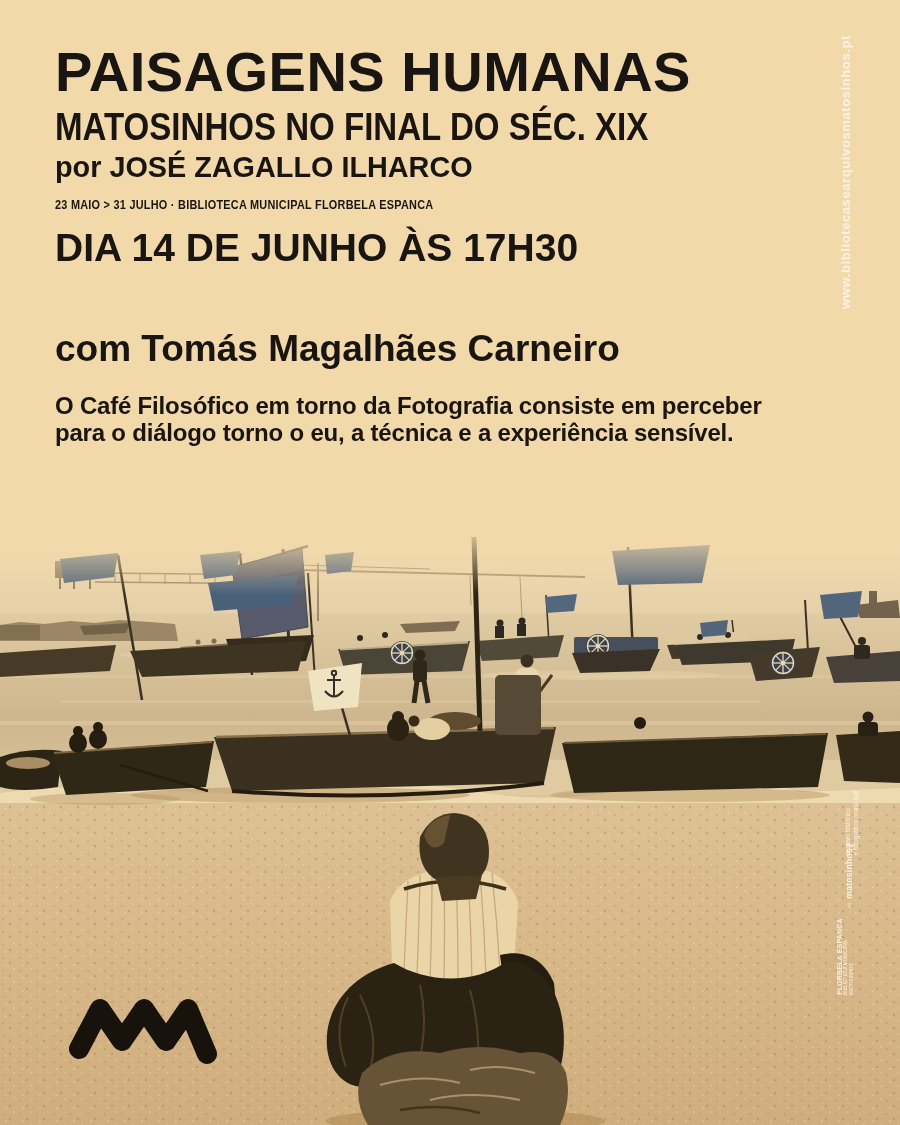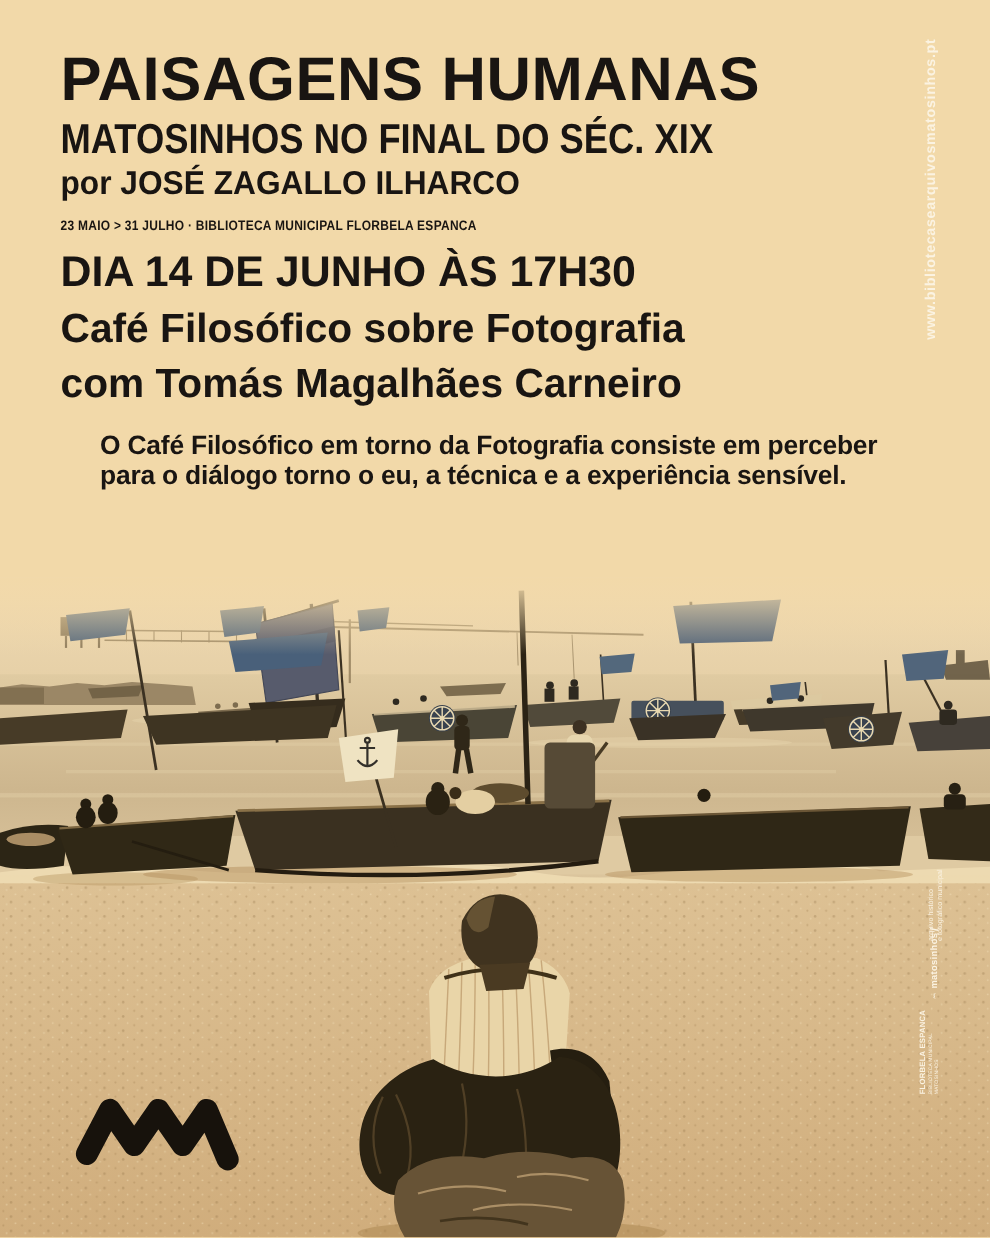--- a/index.html
+++ b/index.html
@@ -13,21 +13,21 @@
     position:absolute;left:55px;color:#191512;font-weight:bold;
     white-space:nowrap;transform-origin:left top;
   }
   .title{top:44px;font-size:56px;letter-spacing:.5px;line-height:1;text-align:center;}
   .subtitle{top:108px;font-size:38px;transform:scaleX(.87);line-height:1;}
   .byline{top:152px;font-size:30px;transform:scaleX(.96);line-height:1;}
   .dates{top:198px;font-size:12.5px;letter-spacing:.3px;transform:scaleX(.87);}
   .ev1{top:228px;font-size:39px;line-height:1;}
   .ev2{top:280px;font-size:37px;line-height:1;}
   .ev3{top:330px;font-size:37px;line-height:1;}
-  .para{top:392px;font-size:24px;line-height:27.4px;letter-spacing:-.2px;margin-left:36px;}
+  .para{top:392px;font-size:24px;line-height:27.4px;letter-spacing:-.2px;}
   .para div{white-space:nowrap;}
   .vrot{
     position:absolute;transform:rotate(-90deg);transform-origin:center;
     display:flex;align-items:center;justify-content:center;
     color:#fbf3e2;font-weight:bold;white-space:nowrap;
   }
   .website{left:705px;top:164px;width:280px;height:16px;font-size:13px;letter-spacing:.6px;}
   .arch{left:817px;top:812px;width:70px;height:17px;font-size:6.5px;line-height:8px;
         font-weight:normal;display:block;text-align:left;}
   .slash{left:844px;top:839px;width:12px;height:12px;font-size:10px;}
@@ -305,21 +305,20 @@
     </g>
 
     <rect x="0" y="0" width="900" height="70" fill="url(#gFade)"></rect>
   </svg>
 
   <div class="txt title">PAISAGENS HUMANAS</div>
   <div class="txt subtitle">MATOSINHOS NO FINAL DO SÉC. XIX</div>
   <div class="txt byline">por JOSÉ ZAGALLO ILHARCO</div>
   <div class="txt dates">23 MAIO &gt; 31 JULHO · BIBLIOTECA MUNICIPAL FLORBELA ESPANCA</div>
   <div class="txt ev1">DIA 14 DE JUNHO ÀS 17H30</div>
-  <div class="txt ev2">Café Filosófico sobre Fotografia</div>
   <div class="txt ev3">com Tomás Magalhães Carneiro</div>
 
   <div class="txt para">
     <div>O Café Filosófico em torno da Fotografia consiste em perceber</div>
     <div>para o diálogo torno o eu, a técnica e a experiência sensível.</div>
   </div>
 
   <div class="vrot website">www.bibliotecasearquivosmatosinhos.pt</div>
 
   <div class="vrot arch">

